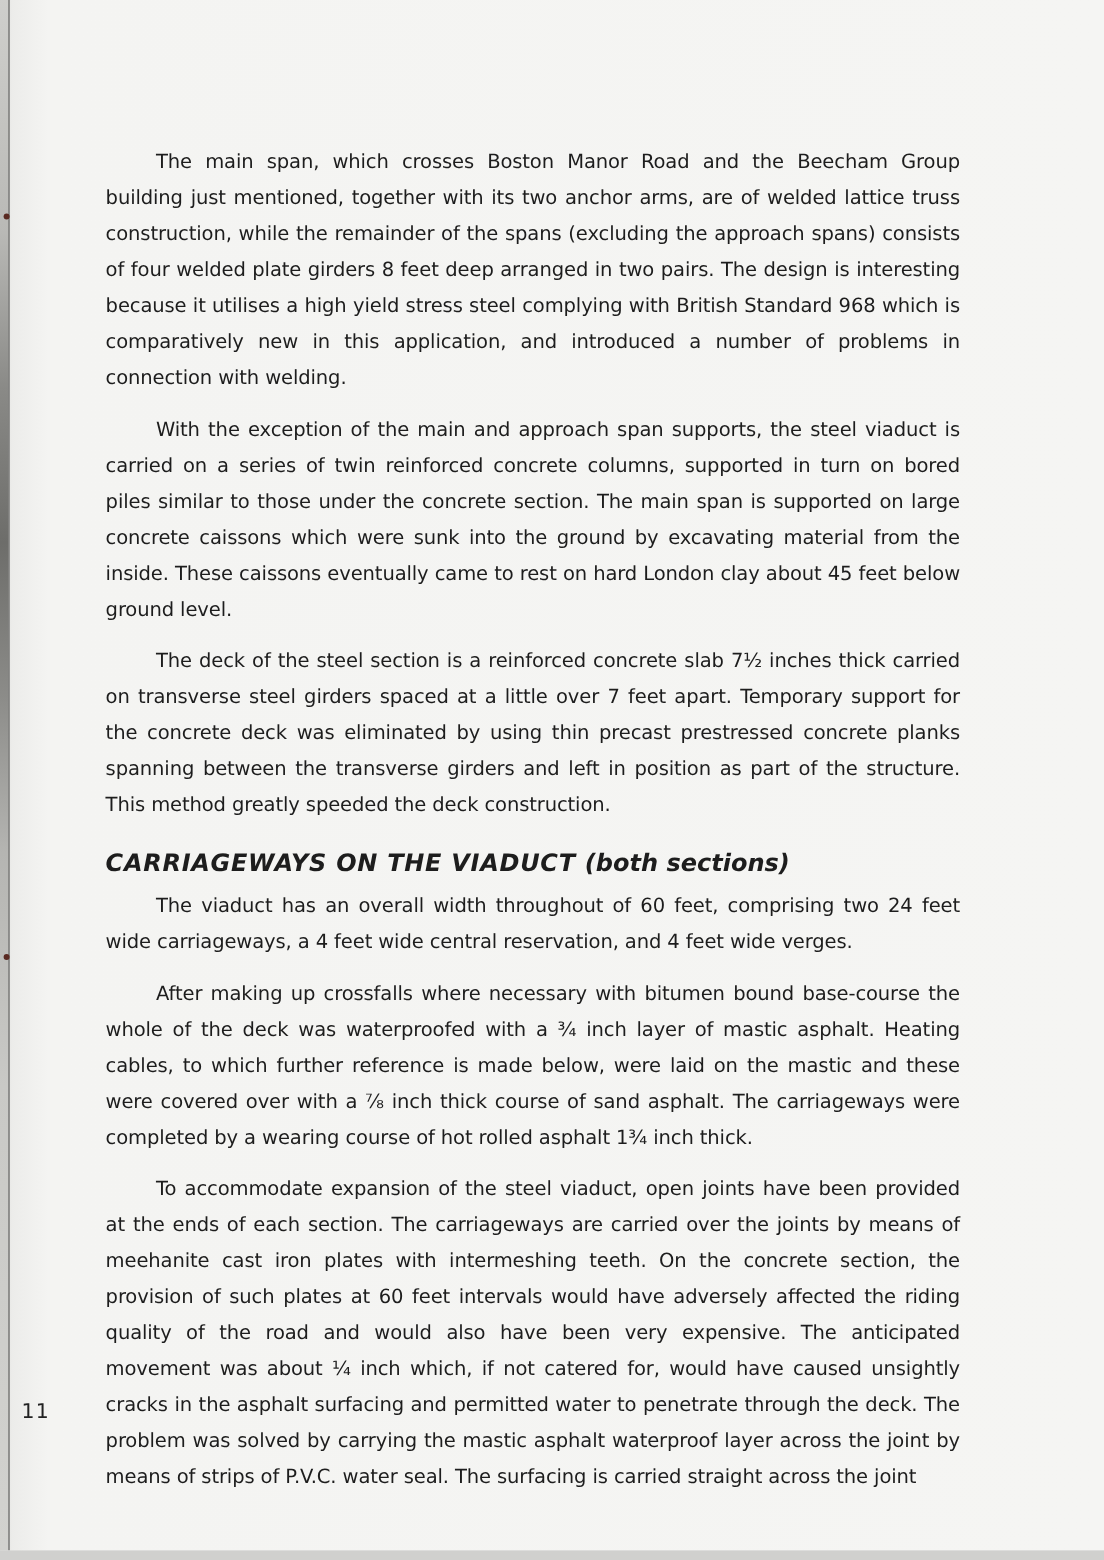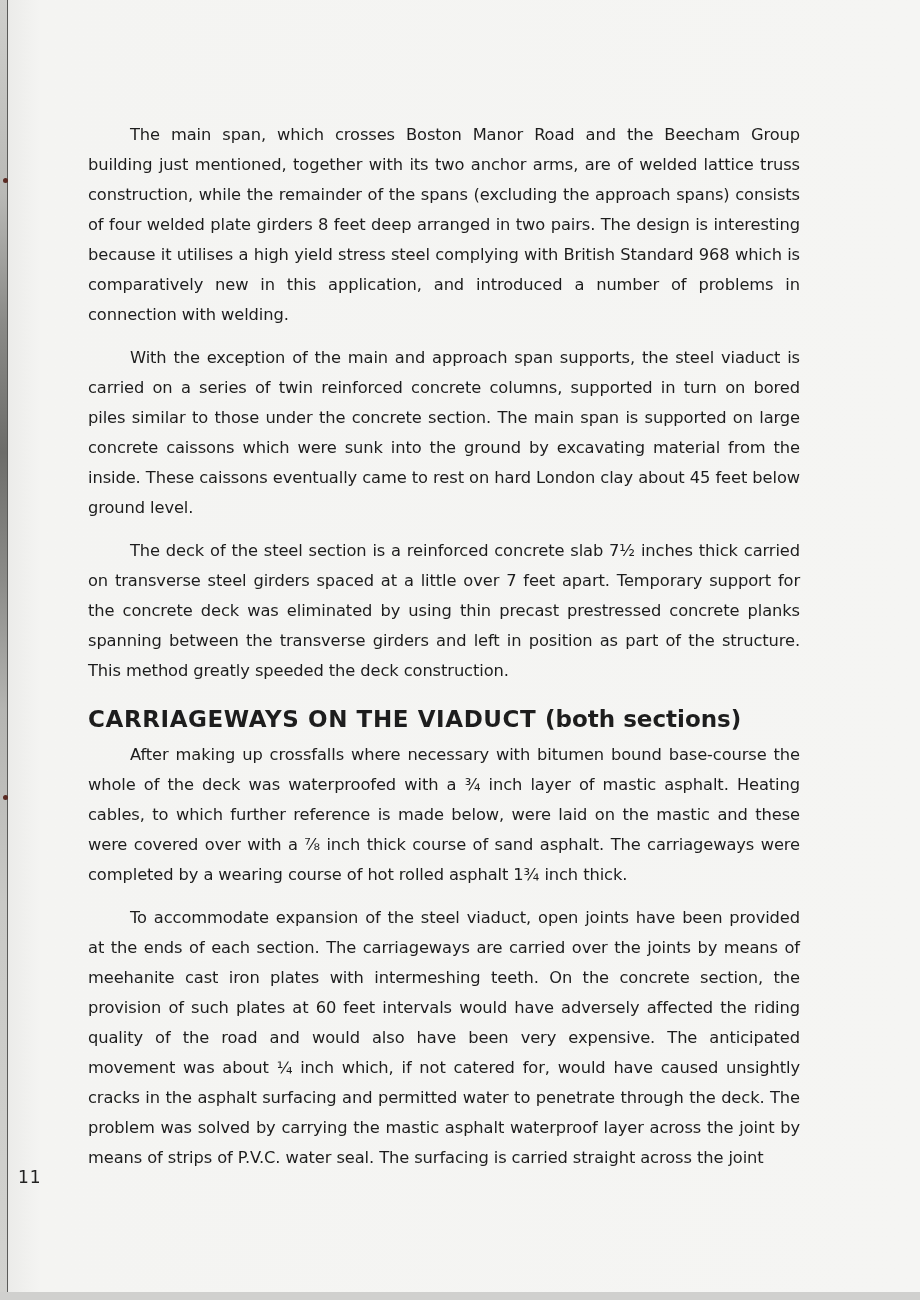--- a/index.html
+++ b/index.html
@@ -24,22 +24,23 @@
   .mark { position: absolute; left: 3px; width: 5px; height: 5px; border-radius: 50%; background: #5a2a22; }
   .content {
     position: absolute; left: 88px; top: 120px; width: 712px;
     font-family: "DejaVu Sans", sans-serif; color: #1d1d1d;
     font-size: 16.3px; line-height: 30px; letter-spacing: -0.1px;
   }
   .content p {
     margin: 0 0 13px 0; text-indent: 42px; text-align: justify;
   }
   .content h2 {
-    margin: 18px 0 6px 0; font-size: 23px; font-weight: bold; letter-spacing: 0.6px;
+    margin: 18px 0 6px 0; font-size: 20px; font-weight: bold; letter-spacing: 0.6px;
     font-family: "DejaVu Sans", sans-serif;
+    font-style: italic;
   }
   .content h2 .sub { letter-spacing: 0; font-weight: bold; }
   .page-number {
     position: absolute; left: 0; width: 920px; top: 1167px; text-align: left;
     font-family: "DejaVu Sans", sans-serif; font-size: 17px; color: #222; letter-spacing: 1px; padding-left: 18px;
   }
 </style>
 </head>
 <body>
 
@@ -52,19 +53,20 @@
   <div class="content">
     <p>The main span, which crosses Boston Manor Road and the Beecham Group building just mentioned, together with its two anchor arms, are of welded lattice truss construction, while the remainder of the spans (excluding the approach spans) consists of four welded plate girders 8 feet deep arranged in two pairs.  The design is interesting because it utilises a high yield stress steel complying with British Standard 968 which is comparatively new in this application, and introduced a number of problems in connection with welding.</p>
     <p>With the exception of the main and approach span supports, the steel viaduct is carried on a series of twin reinforced concrete columns, supported in turn on bored piles similar to those under the concrete section.  The main span is supported on large concrete caissons which were sunk into the ground by excavating material from the inside.  These caissons eventually came to rest on hard London clay about 45 feet below ground level.</p>
     <p>The deck of the steel section is a reinforced concrete slab 7½ inches thick carried on transverse steel girders spaced at a little over 7 feet apart. Temporary support for the concrete deck was eliminated by using thin precast prestressed concrete planks spanning between the transverse girders and left in position as part of the structure.  This method greatly speeded the deck construction.</p>
 
     <h2>
       <span>CARRIAGEWAYS ON THE VIADUCT</span>
       <span class="sub">(both sections)</span>
     </h2>
 
+    <p>The viaduct has an overall width throughout of 60 feet, comprising two 24 feet wide carriageways, a 4 feet wide central reservation, and 4 feet wide verges.</p>
     <p>After making up crossfalls where necessary with bitumen bound base-course the whole of the deck was waterproofed with a ¾ inch layer of mastic asphalt.  Heating cables, to which further reference is made below, were laid on the mastic and these were covered over with a ⅞ inch thick course of sand asphalt.  The carriageways were completed by a wearing course of hot rolled asphalt 1¾ inch thick.</p>
     <p>To accommodate expansion of the steel viaduct, open joints have been provided at the ends of each section.  The carriageways are carried over the joints by means of meehanite cast iron plates with intermeshing teeth.  On the concrete section, the provision of such plates at 60 feet intervals would have adversely affected the riding quality of the road and would also have been very expensive.  The anticipated movement was about ¼ inch which, if not catered for, would have caused unsightly cracks in the asphalt surfacing and permitted water to penetrate through the deck.  The problem was solved by carrying the mastic asphalt waterproof layer across the joint by means of strips of P.V.C. water seal.  The surfacing is carried straight across the joint</p>
   </div>
 
   <div class="page-number">11</div>
 </div>
 <div class="bottom-band"></div>
 
 </body></html>

